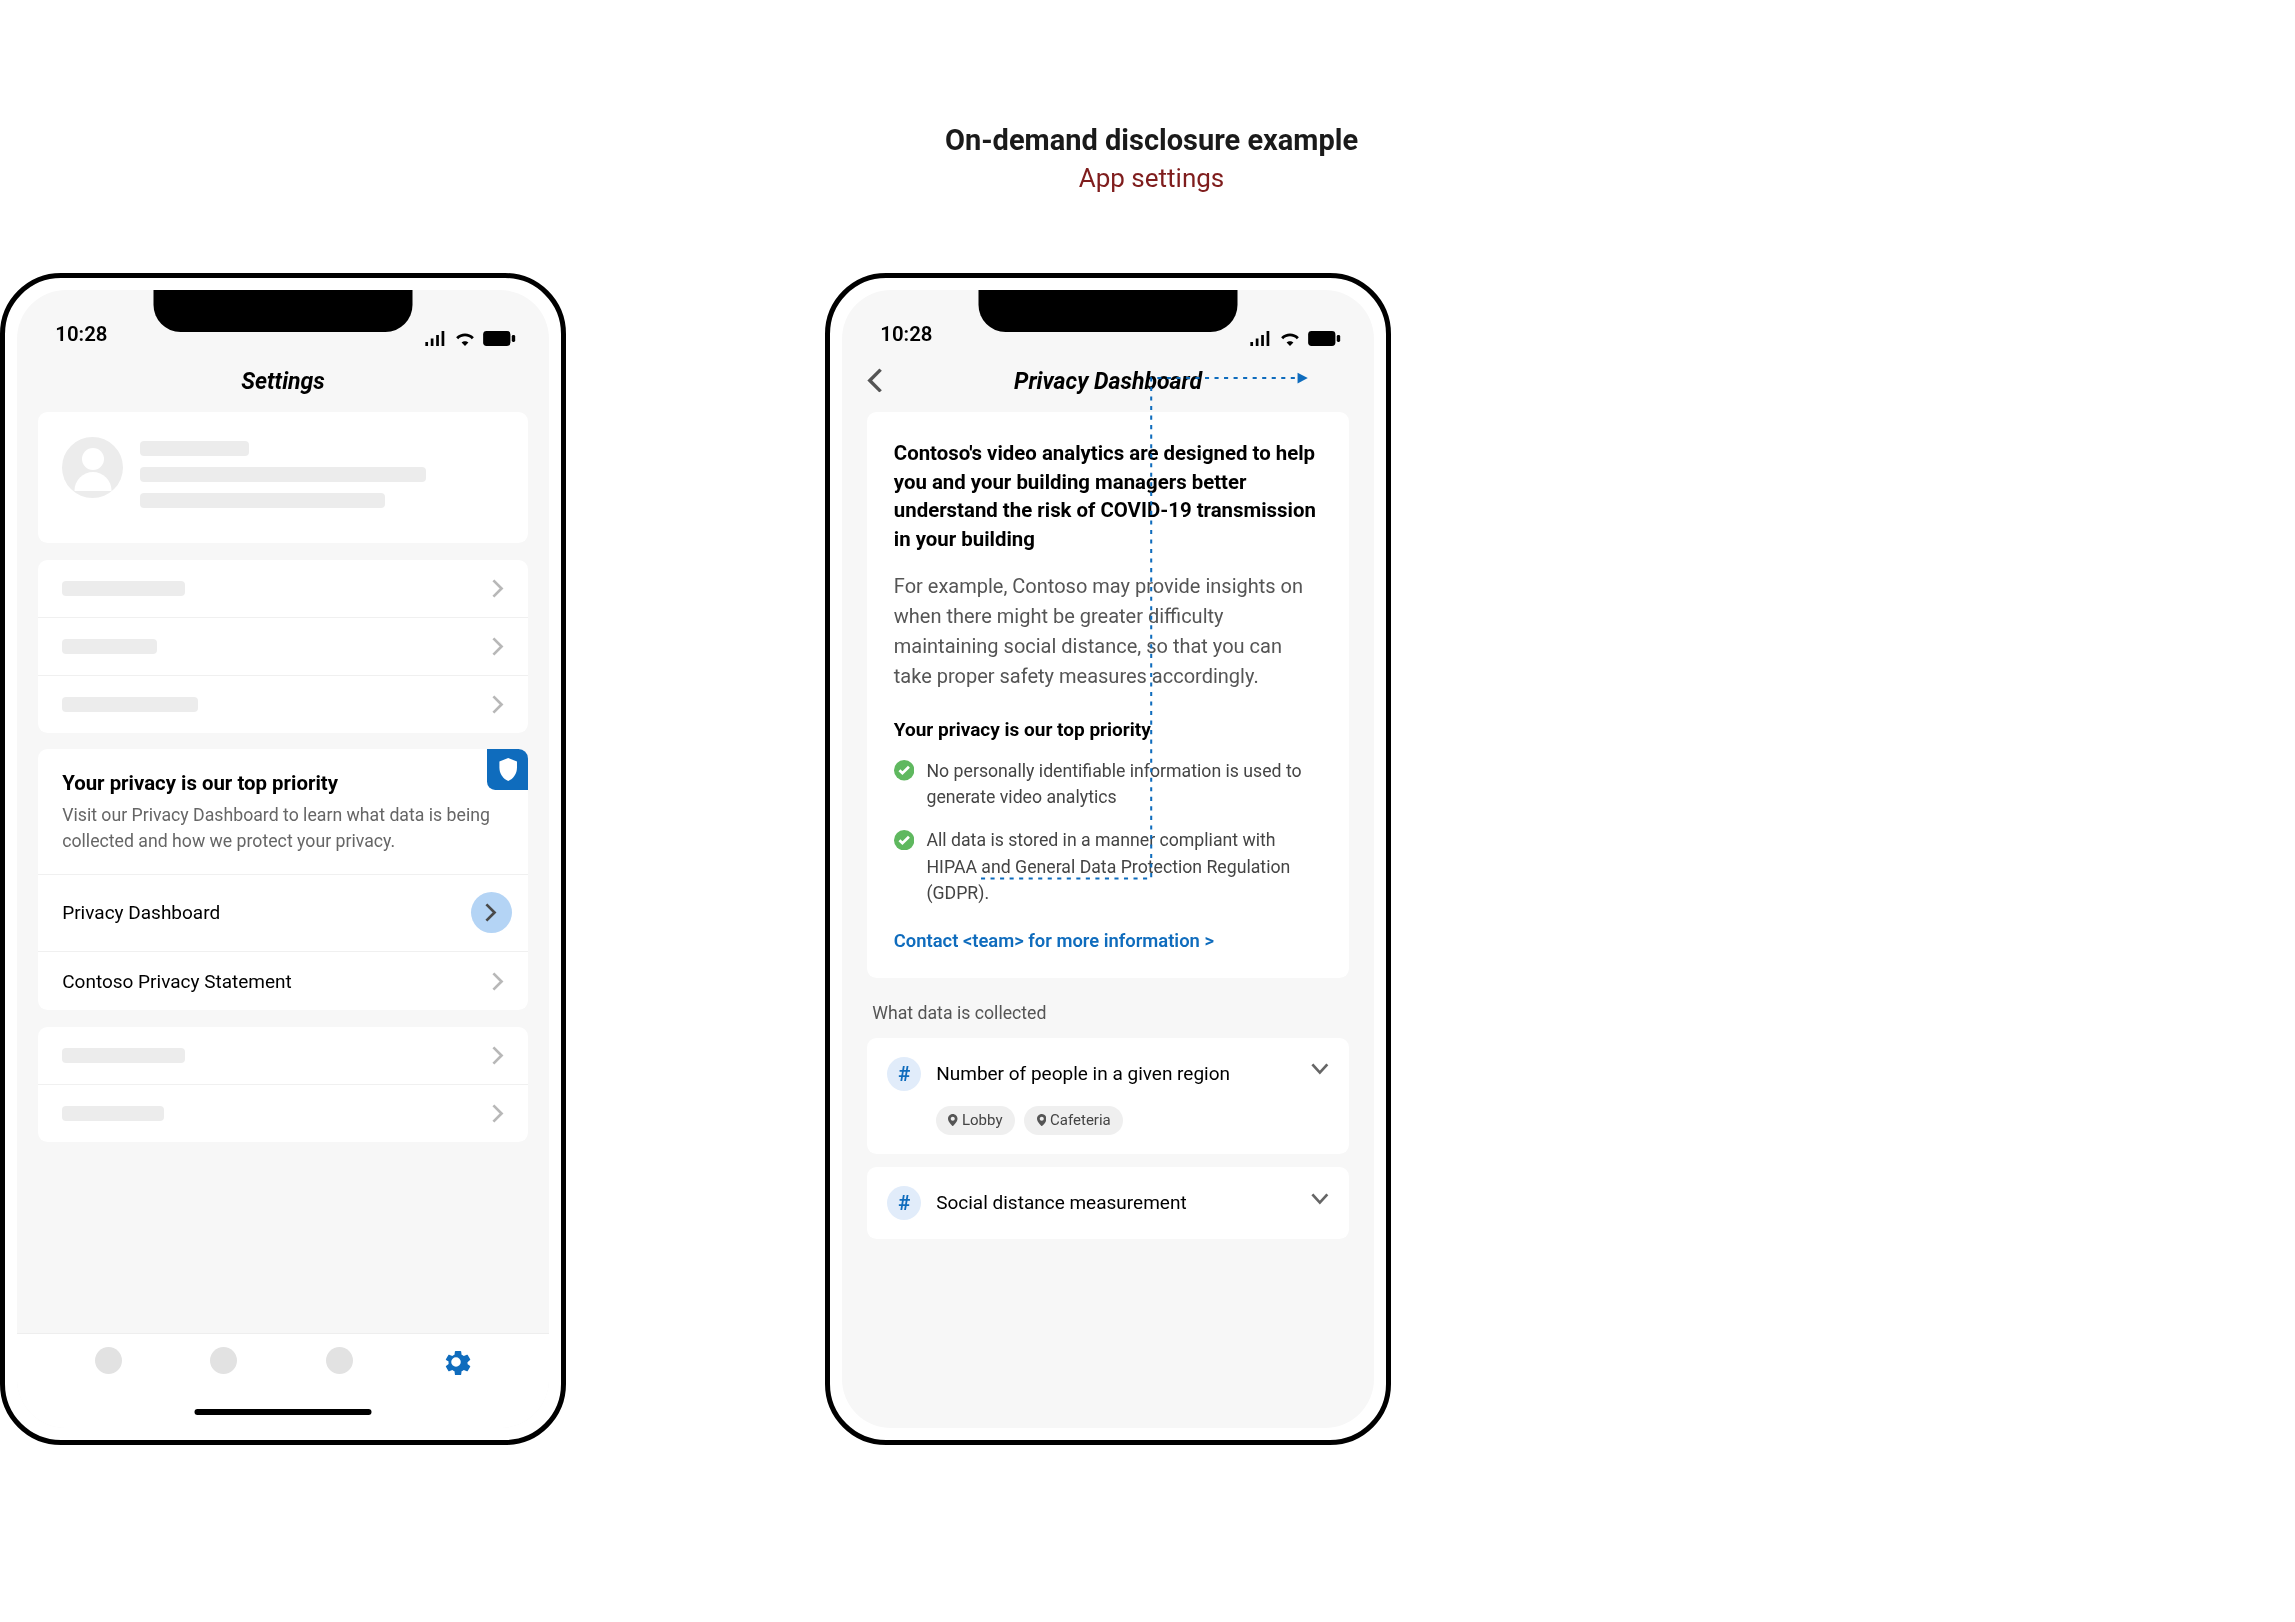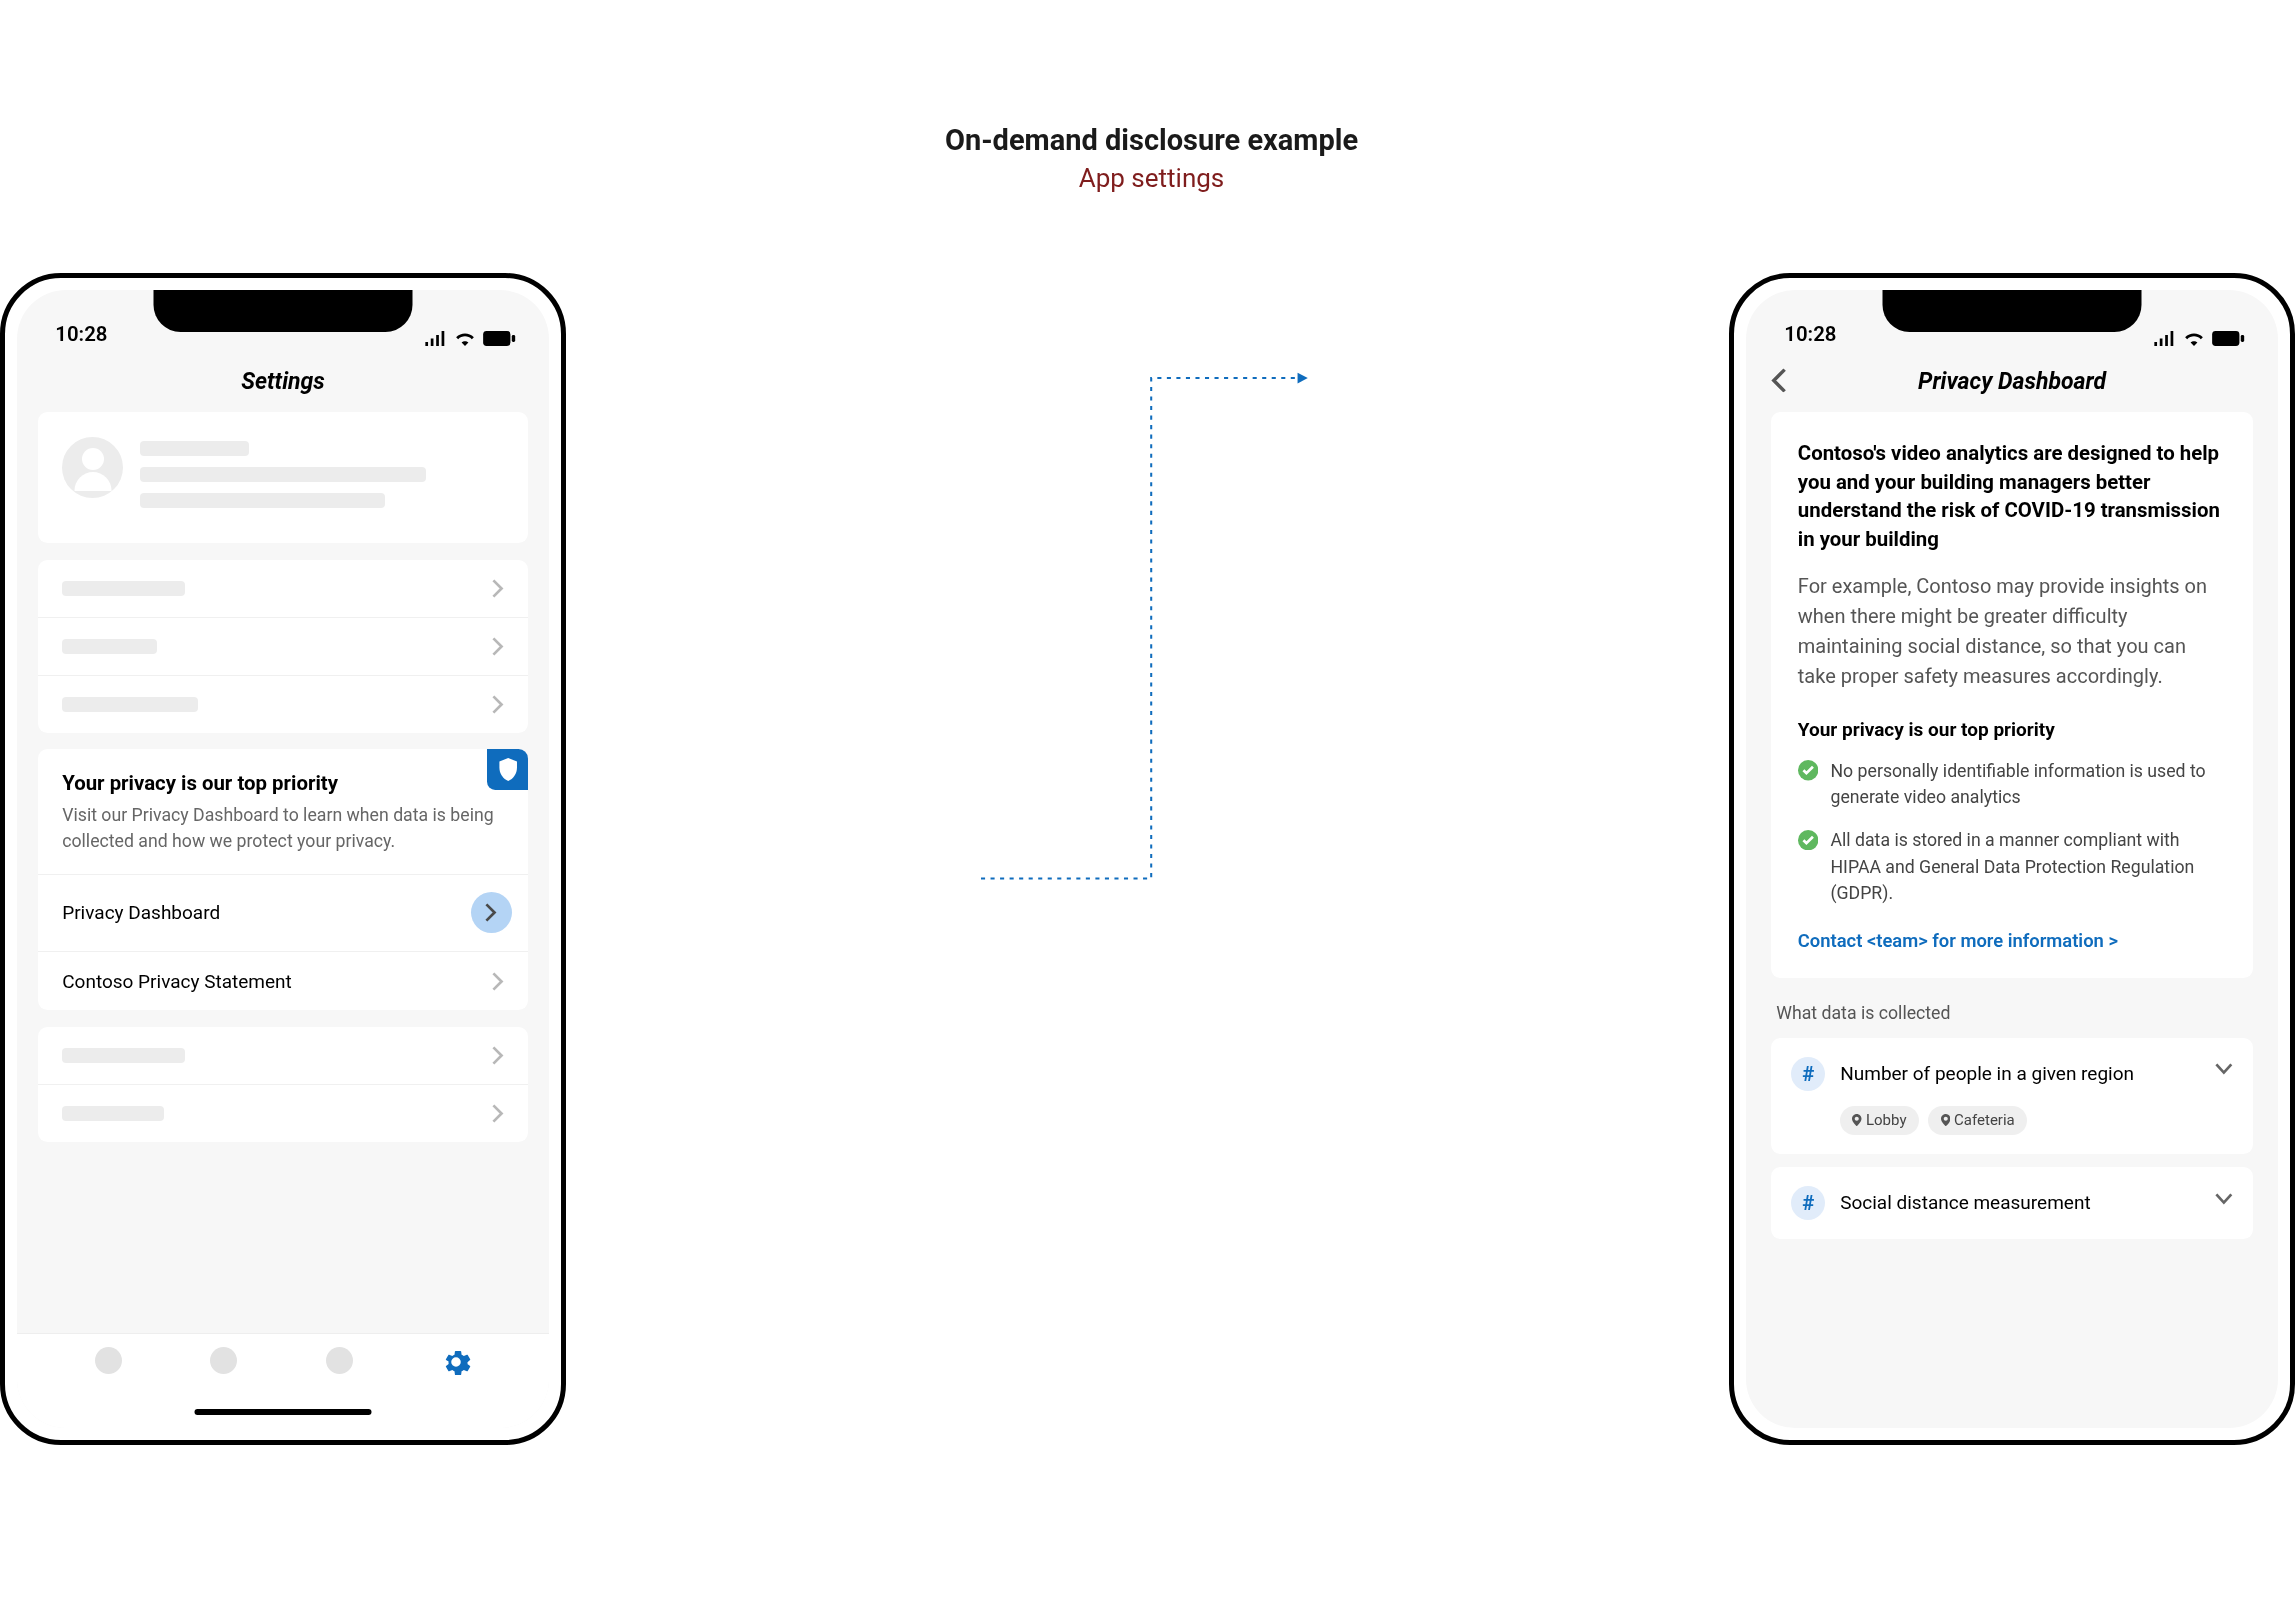--- a/index.html
+++ b/index.html
@@ -27,21 +27,21 @@
     font-size: 26px;
     font-weight: 400;
     color: #7f1d1d;
   }
   .phones-container {
     position: absolute;
     top: 273px;
     left: 0;
     right: 0;
     display: flex;
-    justify-content: space-between;
+    justify-content: flex-start;
     gap: 259px;
   }
   .phone {
     width: 566px;
     height: 1172px;
     border: 5.5px solid #000;
     border-radius: 61px;
     background: #fff;
     position: relative;
     overflow: hidden;
@@ -445,21 +445,21 @@
         </div>
         <div class="card privacy-card">
           <div class="privacy-header">
             <div class="shield-badge">
               <svg width="20.4" height="23" viewBox="0 0 15 17">
                   <path fill="#fff" d="M7.5 0L14 2.5V7c0 4.5-2.8 8.5-6.5 10C3.8 15.5 1 11.5 1 7V2.5L7.5 0z"></path>
                   <path fill="#0f6cbd" d="M7.5 2L12 3.7V7c0 3.5-2 6.6-4.5 7.9C5 13.6 3 10.5 3 7V3.7L7.5 2z" opacity="0"></path>
                 </svg>
             </div>
             <div class="privacy-title">Your privacy is our top priority</div>
-            <div class="privacy-desc">Visit our Privacy Dashboard to learn when data is being collected and how we protect your privacy.</div>
+            <div class="privacy-desc">Visit our Privacy Dashboard to learn what data is being collected and how we protect your privacy.</div>
           </div>
           <div class="link-row">
             <span>Privacy Dashboard</span>
             <div class="chev-highlight">
               <svg class="chevron" width="12.3" height="19" viewBox="0 0 9 14">
                   <path fill="none" stroke="currentColor" stroke-width="2" d="M1 1l6 6-6 6"></path>
                 </svg>
             </div>
           </div>
           <div class="link-row">

